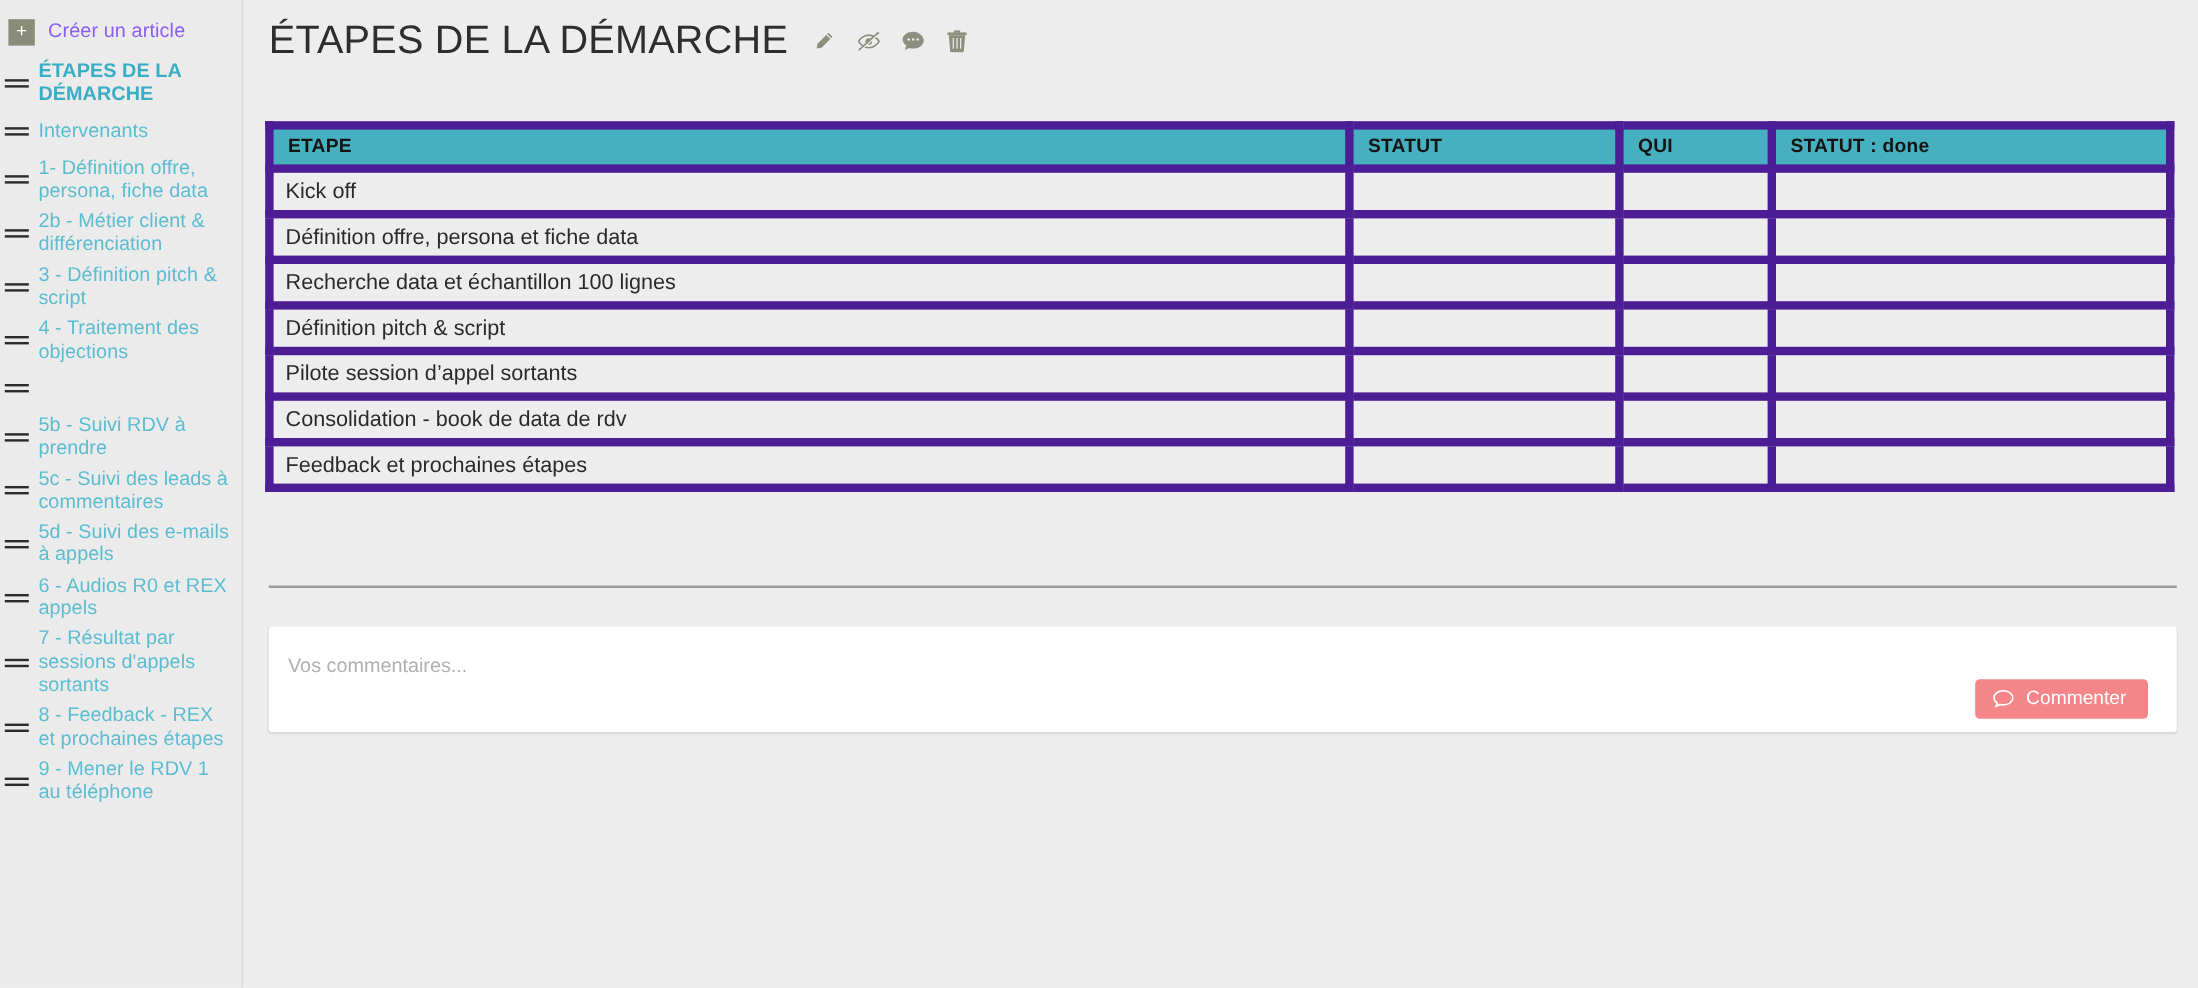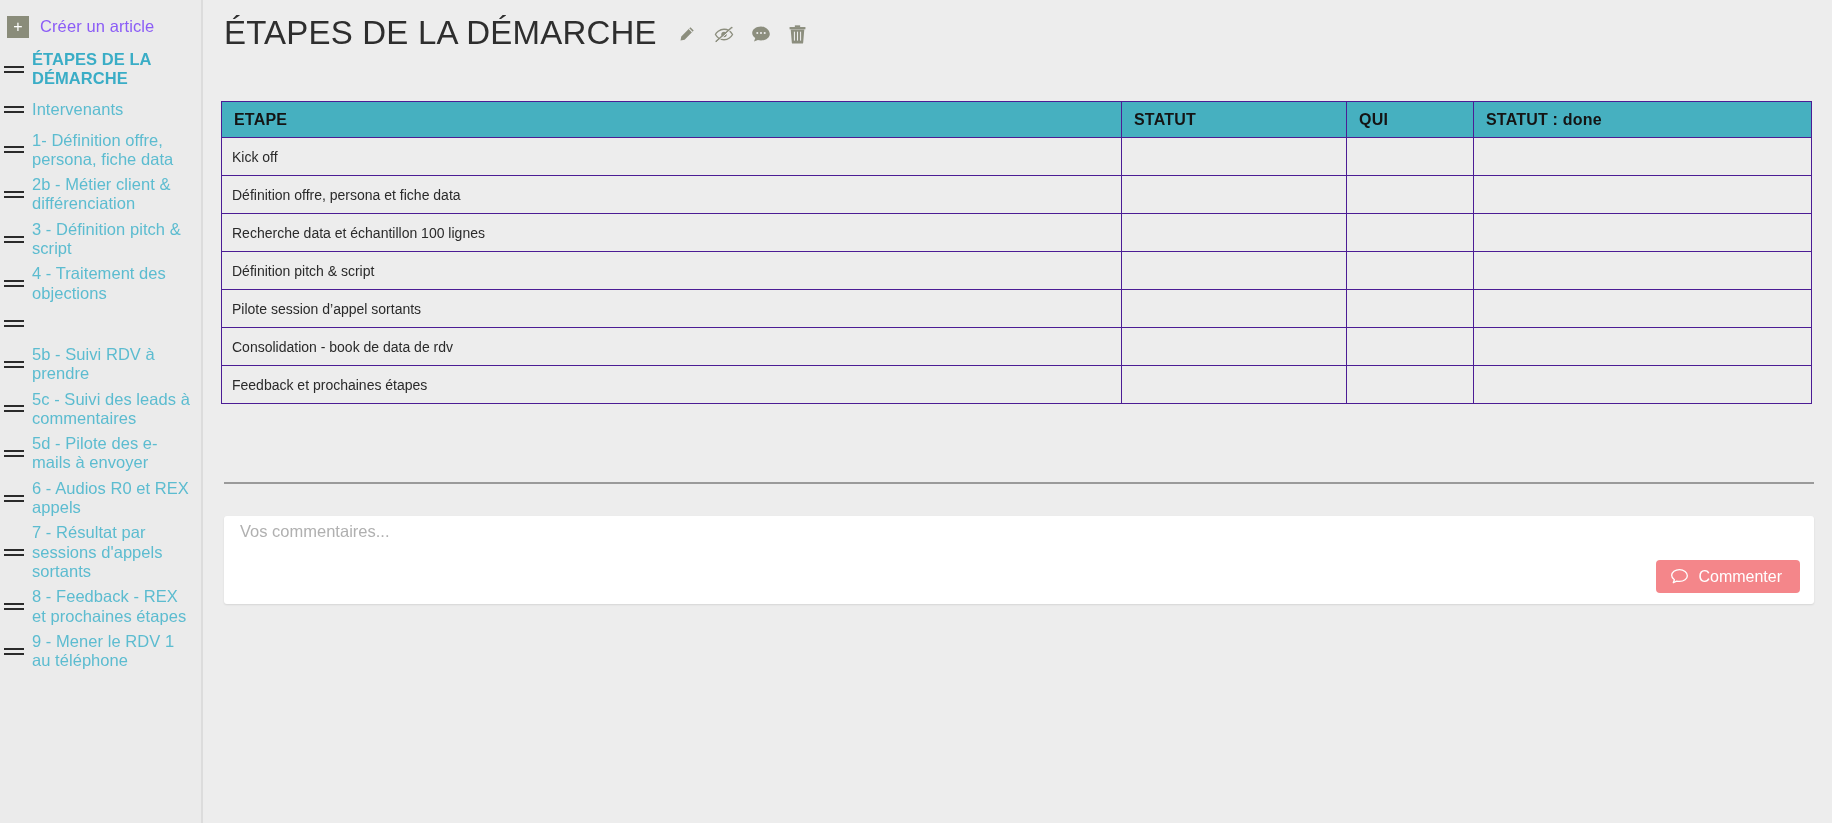--- a/index.html
+++ b/index.html
@@ -138,37 +138,37 @@
   .table-wrap {
     margin-top: 45px;
     padding-right: 2px;
   }
   table.steps {
     border-collapse: collapse;
     width: 100%;
     table-layout: fixed;
   }
   table.steps th, table.steps td {
-    border: 1px solid #4c1d95;
+    border: 7px solid #4c1d95;
     text-align: left;
     vertical-align: middle;
   }
   table.steps thead th {
     background: #46b0c0;
     color: #141414;
     font-size: 16px;
     font-weight: bold;
     height: 36px;
     padding: 0 12px;
     letter-spacing: .2px;
   }
   table.steps tbody td {
     background: #ededed;
     color: #2a2a2a;
-    font-size: 14px;
+    font-size: 18px;
     height: 38px;
     padding: 0 10px;
   }
   col.c-etape  { width: 900px; }
   col.c-statut { width: 225px; }
   col.c-qui    { width: 127px; }
   col.c-quand  { width: auto; }
 
   
   .divider {
@@ -182,31 +182,31 @@
   
   .comment-card {
     margin-top: 32px;
     margin-left: 3px;
     width: calc(100% - 3px);
     background: #ffffff;
     border-radius: 3px;
     box-shadow: 0 1px 2px rgba(0,0,0,.10);
     min-height: 88px;
     position: relative;
-    padding: 6px 16px 14px 16px;
+    padding: 24px 16px 14px 16px;
   }
   .comment-placeholder {
     color: #b0b0b0;
     font-size: 16.5px;
     line-height: 1.2;
     user-select: none;
   }
   .comment-btn {
     position: absolute;
-    right: 14px;
+    right: 24px;
     bottom: 11px;
     background: #f4868a;
     color: #ffffff;
     border: 0;
     border-radius: 4px;
     height: 33px;
     padding: 0 18px 0 14px;
     font-size: 16px;
     font-family: "Liberation Sans", sans-serif;
     display: inline-flex;
@@ -300,21 +300,21 @@
             <span></span>
           </span>
         <span class="nav-label">5c - Suivi des leads à commentaires</span>
       </div>
 
       <div class="nav-item">
         <span class="drag-handle">
             <span></span>
             <span></span>
           </span>
-        <span class="nav-label">5d - Pilote des e-mails à envoyer</span>
+        <span class="nav-label">5d - Suivi des e-mails à appels</span>
       </div>
 
       <div class="nav-item">
         <span class="drag-handle">
             <span></span>
             <span></span>
           </span>
         <span class="nav-label">6 - Audios R0 et REX appels</span>
       </div>
 

